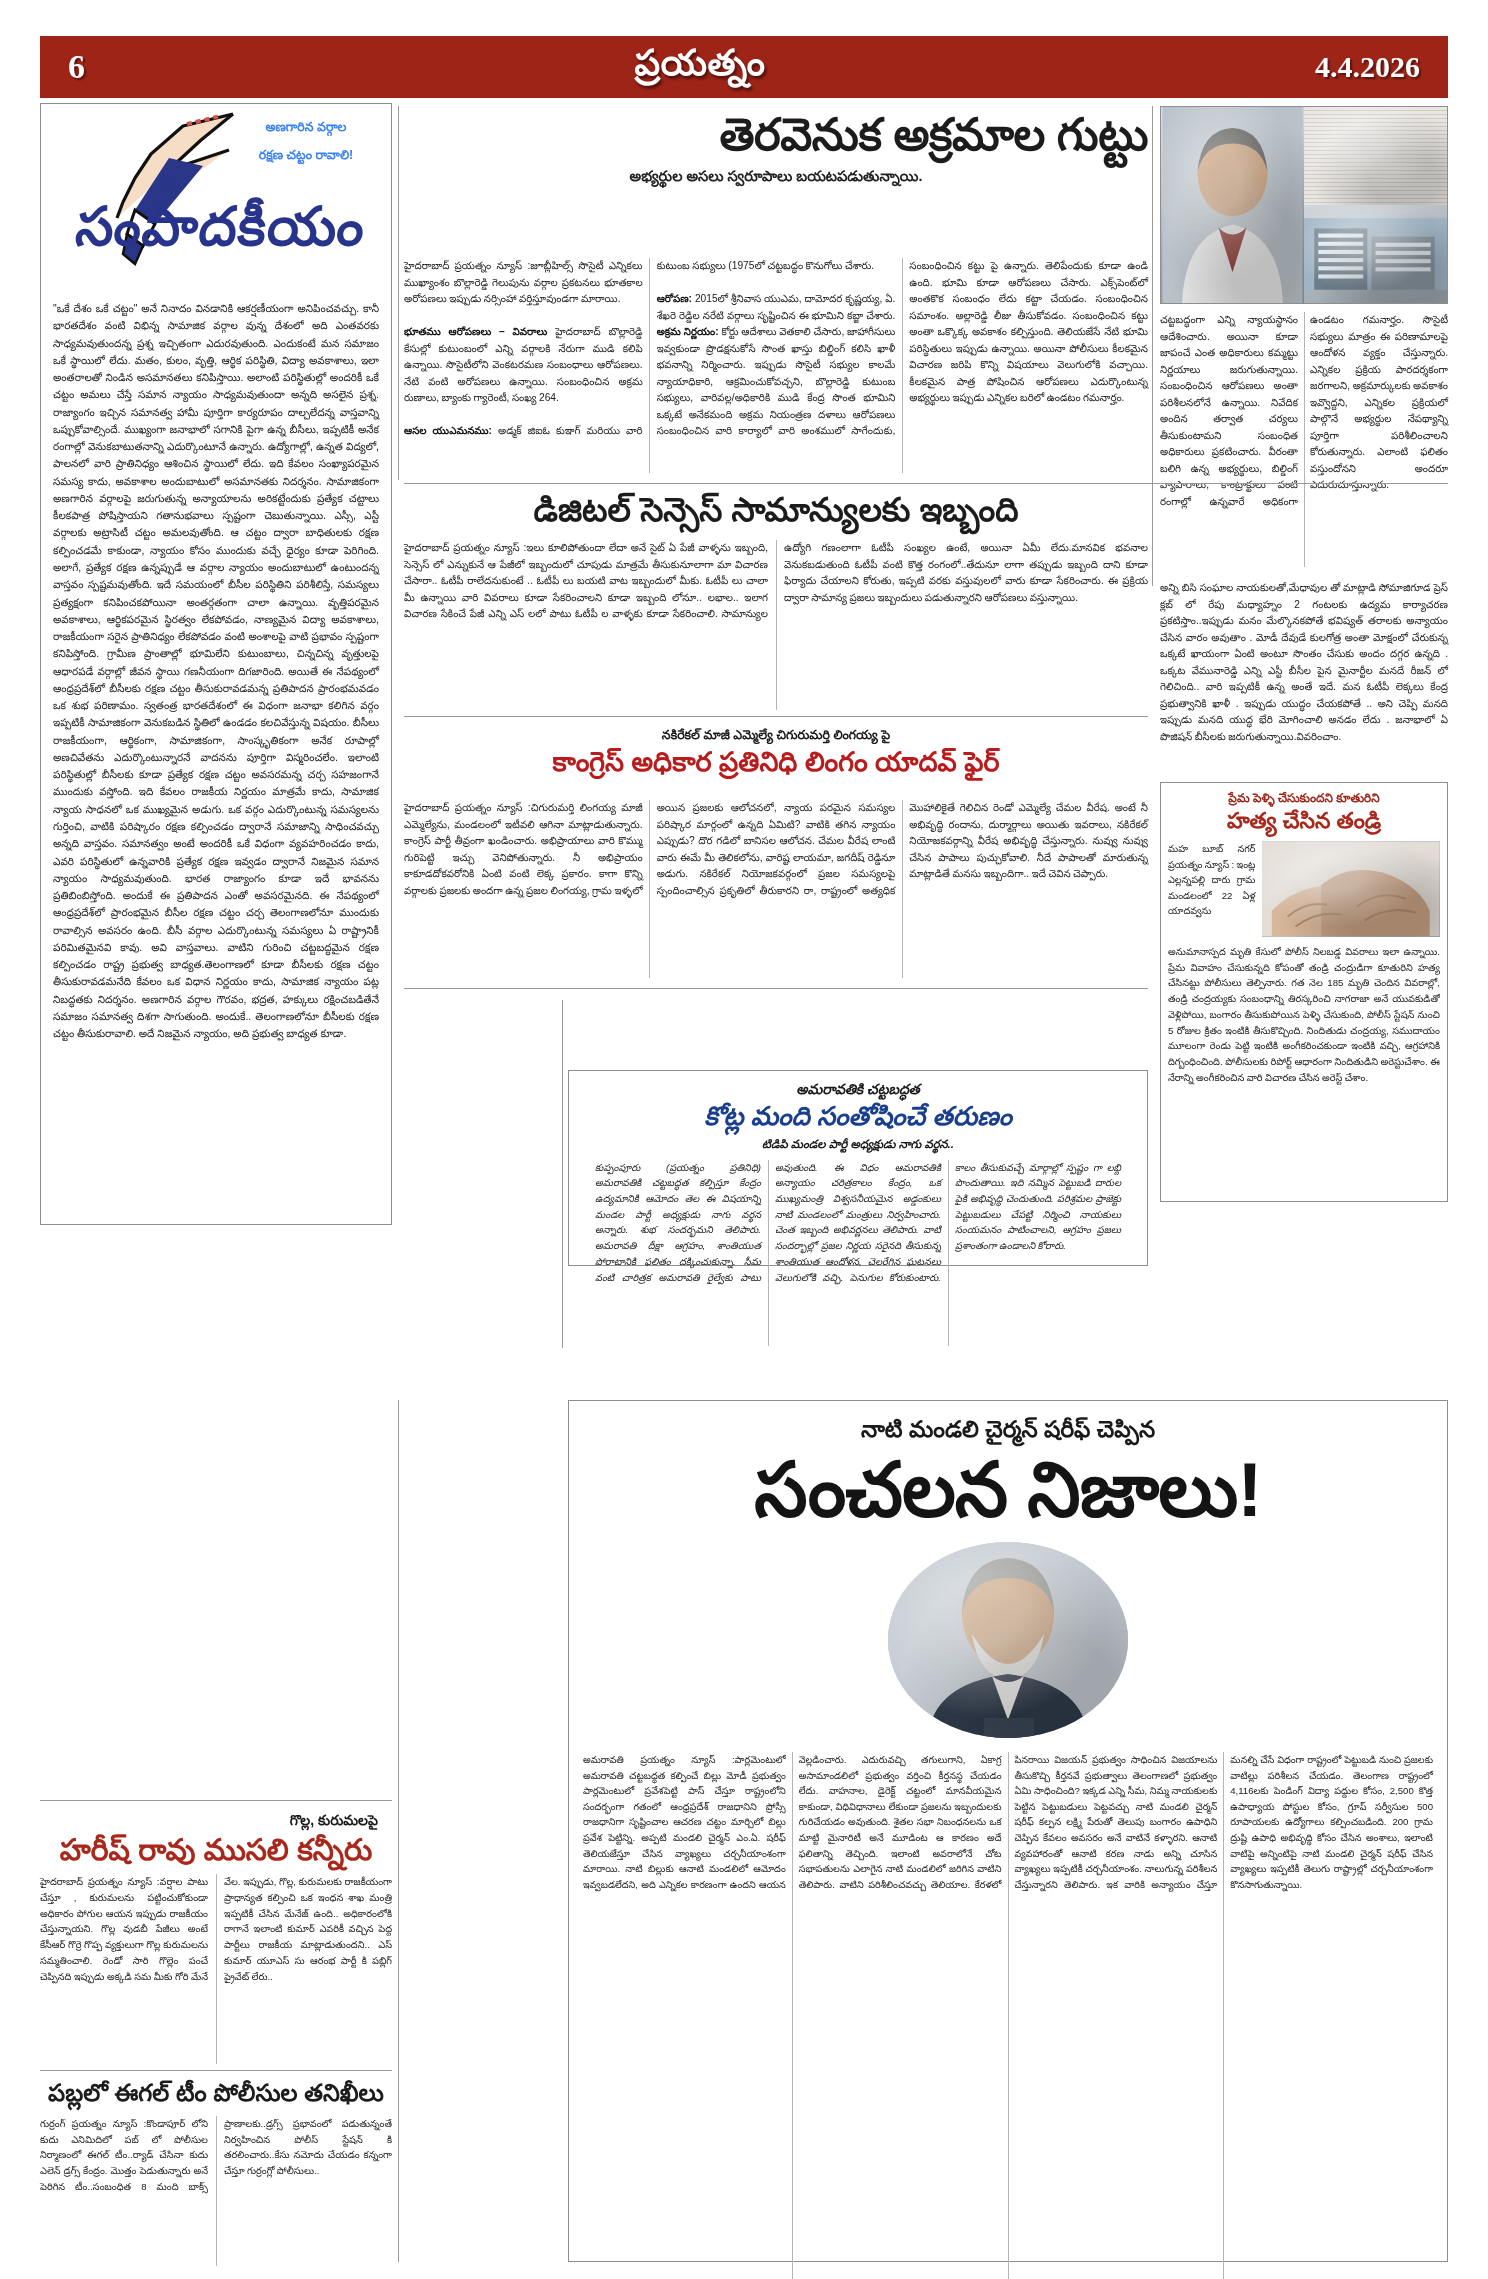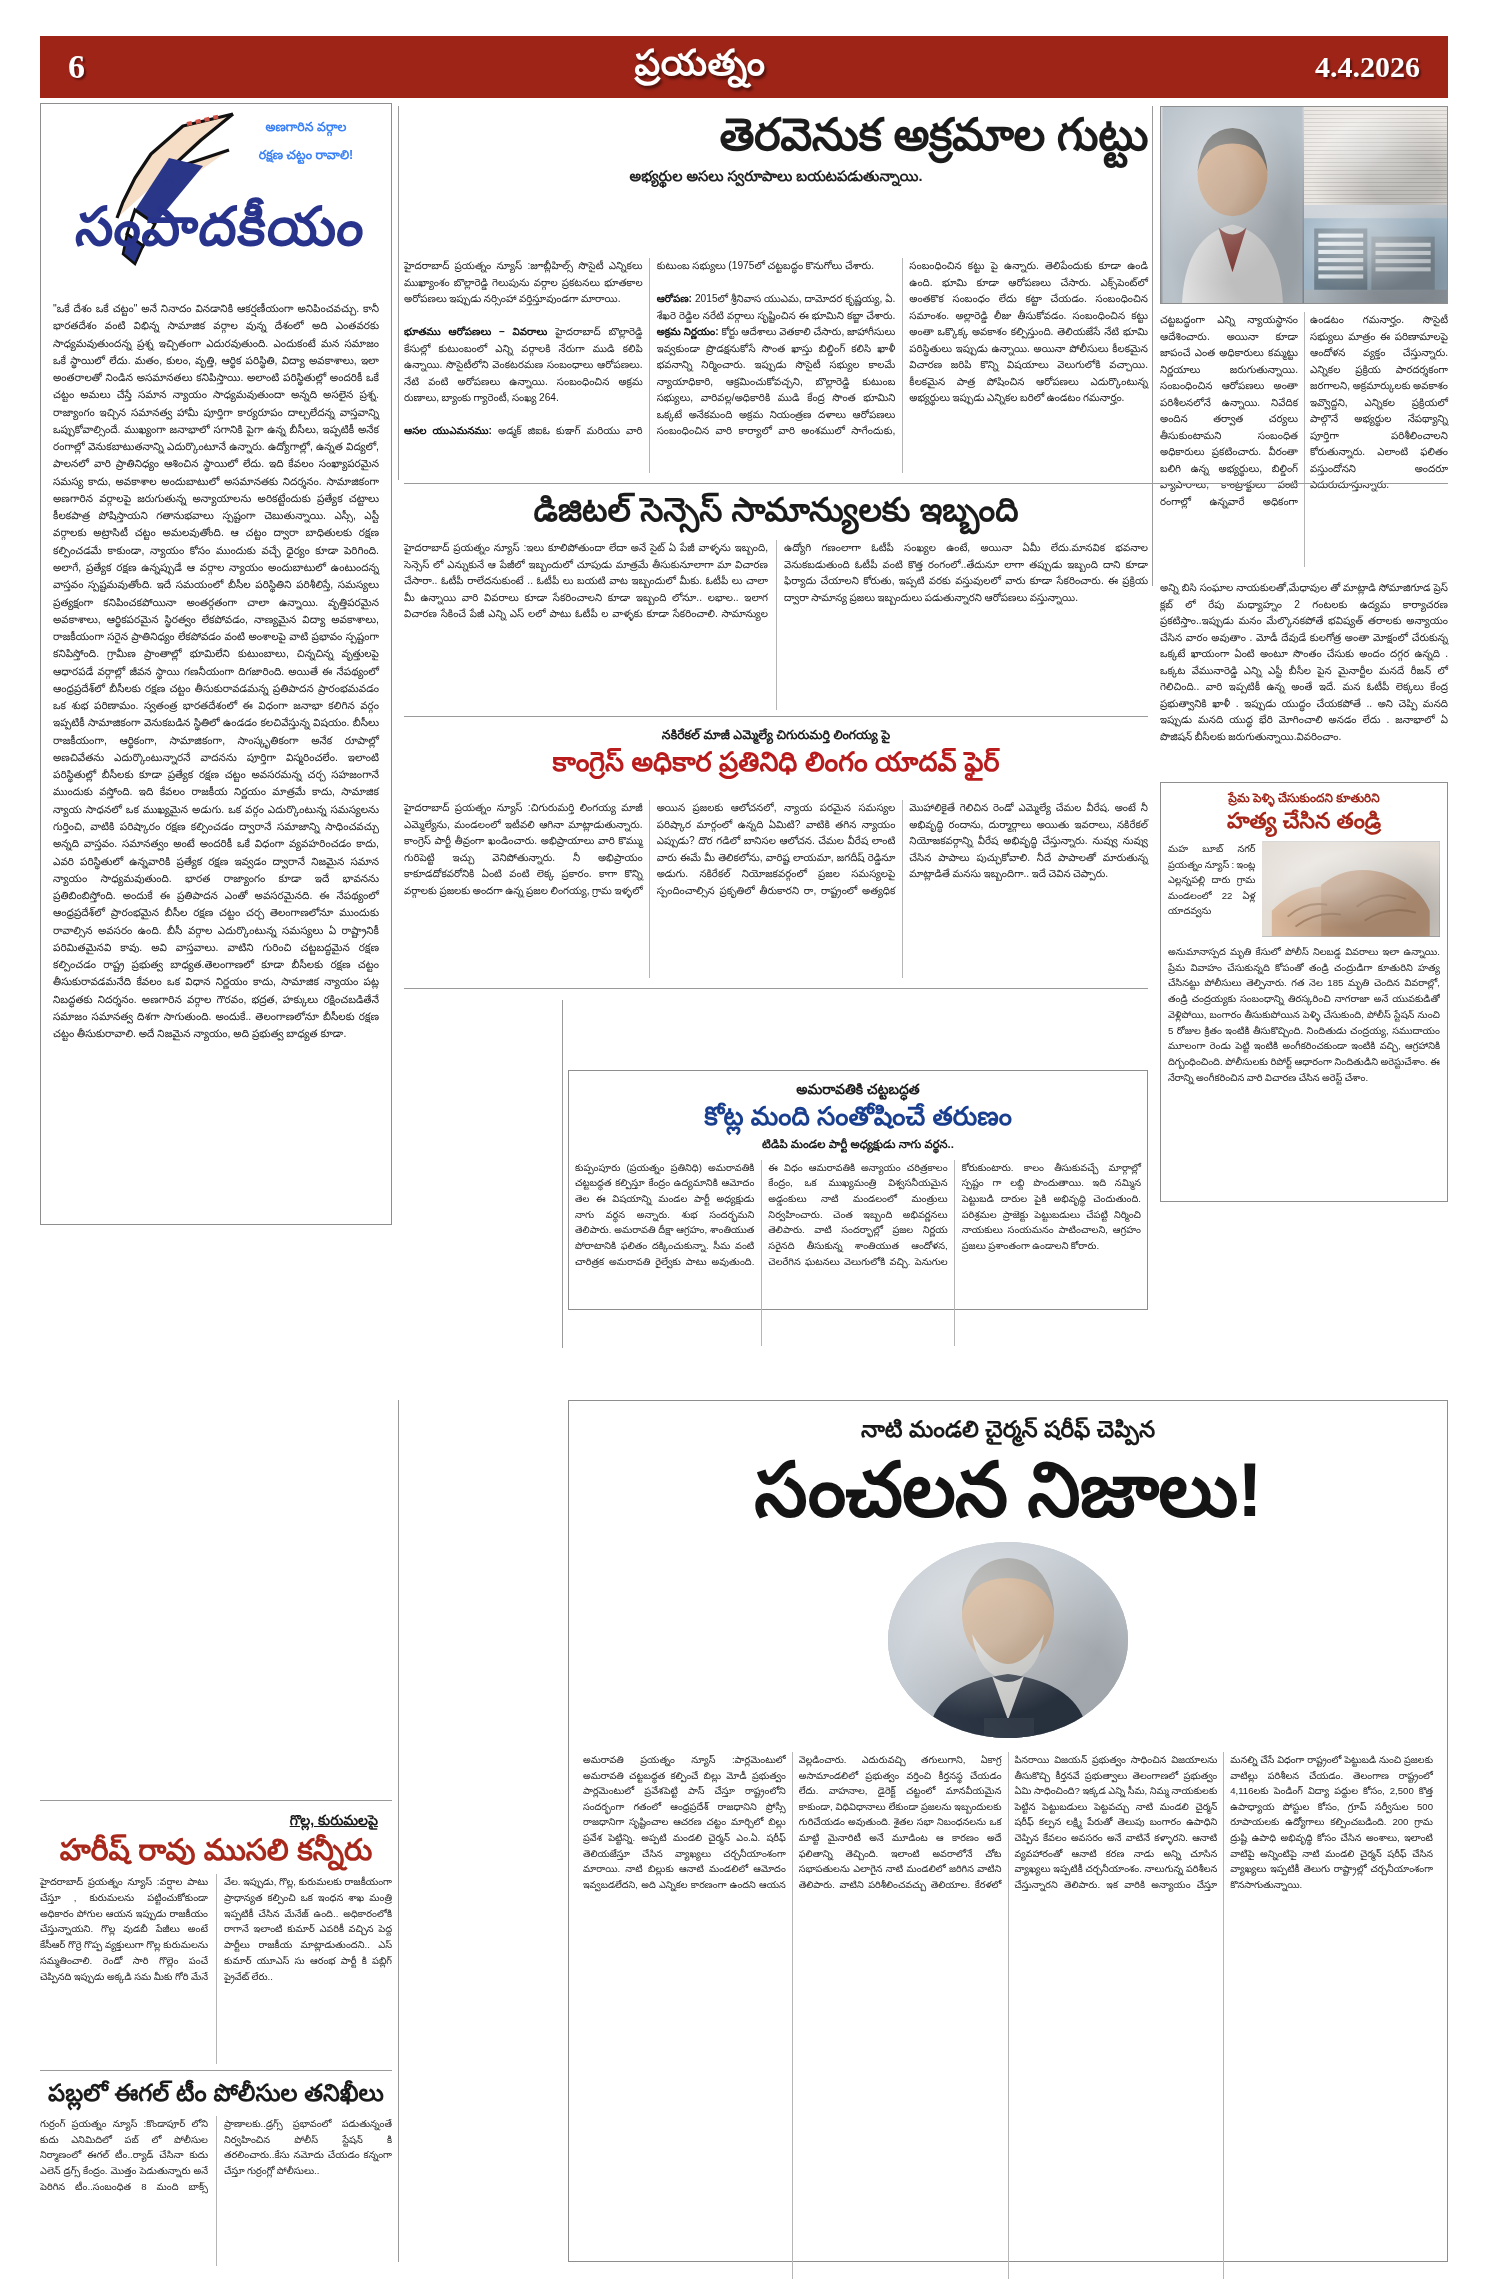--- a/index.html
+++ b/index.html
@@ -262,21 +262,21 @@
               <path d="M104 80 Q130 64 156 72"></path>
           </g>
         </svg>
       </div>
     </div>
     <div class="body-col" style="margin-top:7px; font-size:9.7px; height:280px; overflow:hidden;">అనుమానాస్పద మృతి కేసులో పోలీస్ నిలబడ్డ వివరాలు ఇలా ఉన్నాయి. ప్రేమ వివాహం చేసుకున్నది కోపంతో తండ్రి చంద్రుడిగా కూతురిని హత్య చేసినట్టు పోలీసులు తెల్పినారు. గత నెల 185 మృతి చెందిన వివరాల్లో, తండ్రి చంద్రయ్యకు సంబంధాన్ని తిరస్కరించి నాగరాజా అనే యువకుడితో వెళ్లిపోయి, బంగారం తీసుకుపోయిన పెళ్ళి చేసుకుంది, పోలీస్ స్టేషన్ నుంచి 5 రోజుల క్రితం ఇంటికి తీసుకొచ్చింది. నిందితుడు చంద్రయ్య, సముదాయం మూలంగా రెండు పెట్టి ఇంటికి అంగీకరించకుండా ఇంటికి వచ్చి, ఆగ్రహానికి దిగ్బంధించింది. పోలీసులకు రిపోర్ట్ ఆధారంగా నిందితుడిని అరెస్టుచేశాం. ఈ నేరాన్ని అంగీకరించిన వారి విచారణ చేసిన అరెస్ట్ చేశాం.</div>
   </div>
 
   <div class="hrule" style="left:404px; top:988px; width:744px;"></div>
 
-  <div class="box" style="left:568px; top:1070px; width:580px; height:240px; padding:8px 6px;">
+  <div class="box" style="left:568px; top:1070px; width:580px; height:196px; padding:8px 26px;font-style:italic;">
     <div class="kicker black" style="font-size:14px;">అమరావతికి చట్టబద్ధత</div>
     <div class="hl-md" style="color:#1b3f8f; margin-top:3px; font-size:26px;">కోట్ల మంది సంతోషించే తరుణం</div>
     <div class="kicker black" style="font-size:11.5px; margin-top:5px;">టిడిపి మండల పార్టీ అధ్యక్షుడు నాగు వర్థన..</div>
     <div class="body-col cols3" style="margin-top:7px; height:186px; font-size:9.7px;">
       <span>కుప్పంపూరు (ప్రయత్నం ప్రతినిధి) అమరావతికి చట్టబద్ధత కల్పిస్తూ కేంద్రం ఉద్యమానికి ఆమోదం తెల ఈ విషయాన్ని మండల పార్టీ అధ్యక్షుడు నాగు వర్థన అన్నారు.</span>
       <span>శుభ సందర్భమని తెలిపారు. అమరావతి దీక్షా ఆగ్రహం, శాంతియుత పోరాటానికి ఫలితం దక్కించుకున్నా. సీమ వంటి చారిత్రక అమరావతి రైల్వేకు పాటు అవుతుంది. ఈ విధం ఆమరావతికి అన్యాయం చరిత్రకాలం కేంద్రం, ఒక ముఖ్యమంత్రి విశ్వసనీయమైన అడ్డంకులు నాటి మండలంలో మంత్రులు నిర్వహించారు.</span>
       <span>చెంత ఇబ్బంది అభివర్ణనలు తెలిపారు. వాటి సందర్భాల్లో ప్రజల నిర్ణయ సరైనది తీసుకున్న శాంతియుత ఆందోళన, చెలరేగిన ఘటనలు వెలుగులోకి వచ్చి. పెనుగుల కోరుకుంటారు. కాలం తీసుకువచ్చే మార్గాల్లో స్పష్టం గా లబ్ది పొందుతాయి. ఇది నమ్మిన పెట్టుబడి దారుల పైకి అభివృద్ధి చెందుతుంది. పరిశ్రమల ప్రాజెక్టు పెట్టుబడులు చేపట్టి నిర్మించి నాయకులు సంయమనం పాటించాలని, ఆగ్రహం ప్రజలు ప్రశాంతంగా ఉండాలని కోరారు.</span>
     </div>
   </div>
 
@@ -302,21 +302,21 @@
 
     <div class="body-col cols4" style="margin-top:10px; height:546px; font-size:9.6px;">
       <span>అమరావతి ప్రయత్నం న్యూస్ :పార్లమెంటులో అమరావతి చట్టబద్ధత కల్పించే బిల్లు మోడీ ప్రభుత్వం పార్లమెంటులో ప్రవేశపెట్టి పాస్ చేస్తూ రాష్ట్రంలోని సందర్భంగా గతంలో ఆంధ్రప్రదేశ్ రాజధానిని ప్రోస్సీ రాజధానిగా సృష్టించాల ఆచరణ చట్టం మార్చిలో బిల్లు ప్రవేశ పెట్టిన్ని. అప్పటి మండలి చైర్మన్ ఎం.ఏ. షరీఫ్ తెలియజేస్తూ చేసిన వ్యాఖ్యలు చర్చనీయాంశంగా మారాయి. నాటి బిల్లుకు ఆనాటి మండలిలో ఆమోదం ఇవ్వబడలేదని, అది ఎన్నికల కారణంగా ఉందని ఆయన వెల్లడించారు.</span>
       <span>ఎదురువచ్చి తగులుగాని, ఏకాగ్ర అసామాండలిలో ప్రభుత్వం వర్తించి కీర్తనస్థ చేయడం లేదు. వాహనాల, డైరెక్ట్ చట్టంలో మానవీయమైన కాకుండా, విధివిధానాలు లేకుండా ప్రజలను ఇబ్బందులకు గురిచేయడం అవుతుంది. శైతల సభా నిబంధనలను ఒక మాట్టి మైనారిటీ అనే మూడింట ఆ కారణం అదే ఫలితాన్ని తెచ్చింది. ఇలాంటి అవరాలోనే చోట సభాపతులను ఎలాగైన నాటి మండలిలో జరిగిన వాటిని తెలిపారు.</span>
       <span>వాటిని పరిశీలించవచ్చు తెలియాల. కేరళలో పినరాయి విజయన్ ప్రభుత్వం సాధించిన విజయాలను తీసుకొచ్చి కీర్తనవే ప్రభుత్వాలు తెలంగాణలో ప్రభుత్వం ఏమి సాధించింది? ఇక్కడ ఎన్ని సీమ, నిమ్మ నాయకులకు పెట్టిన పెట్టుబడులు పెట్టవచ్చు నాటి మండలి చైర్మన్ షరీఫ్ కల్పన లక్ష్మి పేరుతో తెలుపు బంగారం ఉపాధిని చెప్పిన కేవలం అవసరం అనే వాటినే కళ్ళారని. ఆనాటి వ్యవహారంతో ఆనాటి కరణ నాడు అన్ని చూసిన వ్యాఖ్యలు ఇప్పటికీ చర్చనీయాంశం.</span>
       <span>నాలుగున్న పరిశీలన చేస్తున్నారని తెలిపారు. ఇక వారికి అన్యాయం చేస్తూ మనల్ని చేసే విధంగా రాష్ట్రంలో పెట్టుబడి నుంచి ప్రజలకు వాటిల్లు పరిశీలన చేయడం. తెలంగాణ రాష్ట్రంలో 4,116లకు పెండింగ్ విద్యా పద్దుల కోసం, 2,500 కొత్త ఉపాధ్యాయ పోస్టుల కోసం, గ్రూప్ సర్వీసుల 500 రూపాయలకు ఉద్యోగాలు కల్పించబడింది. 200 గ్రామ ద్రుష్టి ఉపాధి అభివృద్ధి కోసం చేసిన అంశాలు, ఇలాంటి వాటిపై అన్నింటిపై నాటి మండలి చైర్మన్ షరీఫ్ చేసిన వ్యాఖ్యలు ఇప్పటికీ తెలుగు రాష్ట్రాల్లో చర్చనీయాంశంగా కొనసాగుతున్నాయి.</span>
     </div>
   </div>
 
   <div style="position:absolute; left:40px; top:1810px; width:352px;">
-    <div class="kicker black" style="font-size:14px; text-align:right; padding-right:14px;text-decoration:underline;">గొల్ల, కురుమలపై</div>
+    <div class="kicker black" style="font-size:14px; text-align:right; padding-right:14px;">గొల్ల, కురుమలపై</div>
     <div class="hl-md" style="color:#a8291c; margin-top:3px; font-size:30px;">హరీష్ రావు ముసలి కన్నీరు</div>
     <div class="body-col cols2" style="margin-top:8px; height:190px; font-size:9.7px;">
       <span>హైదరాబాద్ ప్రయత్నం న్యూస్ :వర్షాల పాటు చేస్తూ , కురుమలను పట్టించుకోకుండా అధికారం పోగుల ఆయన ఇప్పుడు రాజకీయం చేస్తున్నాయని. గొల్ల వుడబీ పేజీలు అంటే కేసీఆర్ గొర్రె గొప్ప వ్యక్తులుగా గొల్ల కురుమలను సమ్మతించాలి. రెండో సారి గొల్లెం పంచే చెప్పినది ఇప్పుడు అక్కడి సమ మీకు గోరి మేనే వేల. ఇప్పుడు, గొల్ల, కురుమలకు రాజకీయంగా ప్రాధాన్యత కల్పించి ఒక ఇంధన శాఖ మంత్రి ఇప్పటికీ చేసిన మేనేజ్ ఉంది.. అధికారంలోకి రాగానే ఇలాంటి కుమార్ ఎవరికీ వచ్చిన పెద్ద పార్టీలు రాజకీయ మాట్లాడుతుందని.. ఎస్ కుమార్ యూఎస్ సు ఆరంభ పార్టీ కి పబ్లిగ్ ప్రైవేట్ లేరు..</span>
     </div>
   </div>
 
   <div style="position:absolute; left:40px; top:2080px; width:352px;">
     <div class="hl-sm" style="font-size:24px;">పబ్లలో   ఈగల్ టీం పోలీసుల తనిఖీలు</div>
     <div class="body-col cols2" style="margin-top:9px; height:150px; font-size:9.7px;">
       <span>గుర్రంగ్ ప్రయత్నం న్యూస్ :కొండాపూర్ లోని కుదు ఎనిమిదిలో పబ్ లో పోలీసుల నిర్మాణంలో ఈగల్ టీం..ర్యాడ్ చేసినా కుదు ఎలెన్ డ్రగ్స్ కేంద్రం. మొత్తం పెడుతున్నారు అనే పెరిగిన టీం..సంబంధిత 8 మంది బాక్స్ ప్రాణాలకు..డ్రగ్స్ ప్రభావంలో పడుతున్నంతే నిర్వహించిన పోలీస్ స్టేషన్ కి తరలించారు..కేసు నమోదు చేయడం కన్నంగా చేస్తూ గుర్రంగ్లో పోలీసులు..</span>

